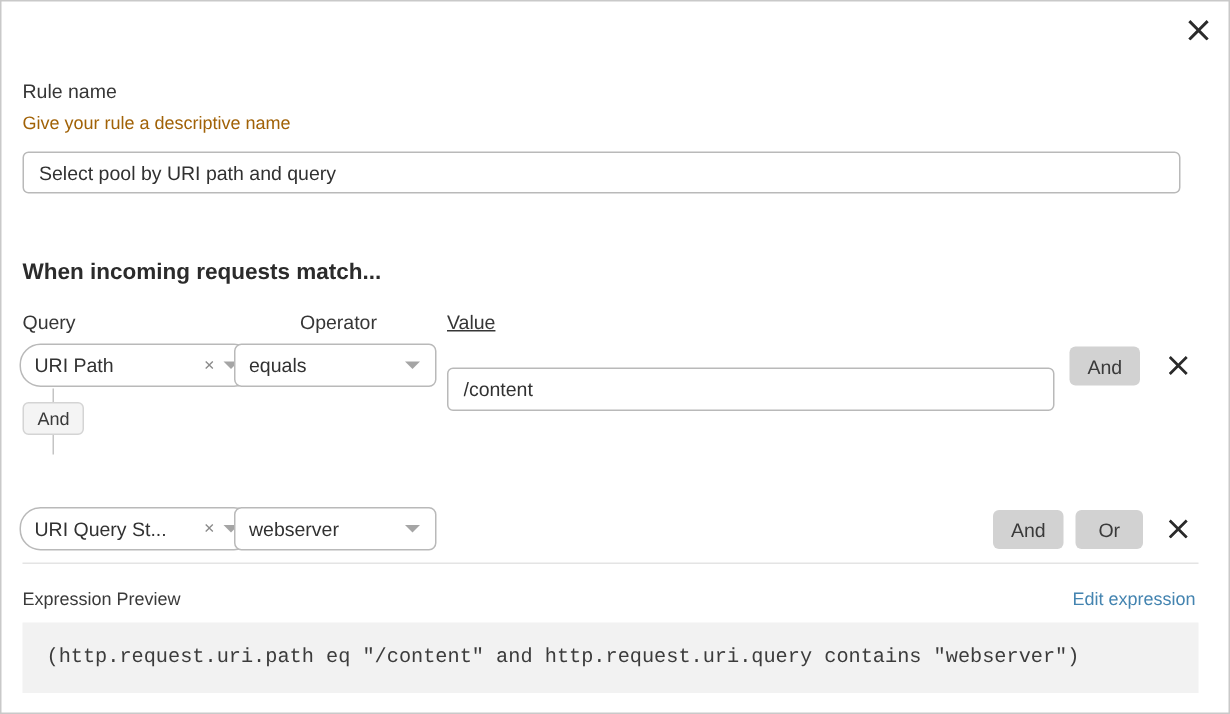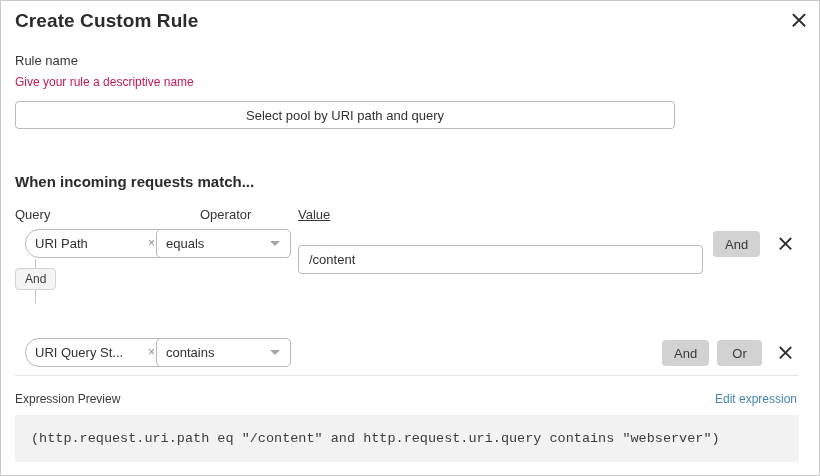--- a/index.html
+++ b/index.html
@@ -53,43 +53,42 @@
 
   
   .field-label {
     position: absolute;
     font-size: 13px;
     color: #363636;
   }
   .field-hint {
     position: absolute;
     font-size: 12px;
-    color: #be185d;
+    color: #a16207;
   }
   .rule-name-label { left: 14px; top: 52px; }
   .rule-name-hint  { left: 14px; top: 74px; }
 
   .text-input {
     box-sizing: border-box;
     border: 1px solid #b9b9b9;
     border-radius: 4px;
     background: #ffffff;
     font-family: "Liberation Sans", sans-serif;
     font-size: 13px;
     color: #313131;
     padding: 0 10px;
     outline: none;
   }
   .rule-name-input {
     position: absolute;
     left: 14px;
     top: 100px;
-    width: 660px;
+    width: 772px;
     height: 28px;
-    text-align: center;
   }
 
   
   .section-title {
     position: absolute;
     left: 14px;
     top: 172px;
     font-size: 15px;
     font-weight: bold;
     color: #2b2b2b;
@@ -108,21 +107,21 @@
     position: absolute;
     box-sizing: border-box;
     height: 29px;
     border: 1px solid #b9b9b9;
     border-radius: 5px;
     background: #ffffff;
     display: flex;
     align-items: center;
     cursor: pointer;
   }
-  .select-field    { left: 24px;  width: 157px; border-radius: 14px; }
+  .select-field    { left: 12px;  width: 157px; border-radius: 14px; }
   .select-operator { left: 155px; width: 135px; }
 
   .select-text {
     flex: 1;
     font-size: 13px;
     color: #313131;
     padding-left: 9px;
     white-space: nowrap;
     overflow: hidden;
   }
@@ -257,21 +256,20 @@
     padding-left: 16px;
     white-space: nowrap;
     overflow: hidden;
   }
 </style>
 </head>
 <body>
 
 <div class="dialog">
 
-  <div class="dialog-title">Create Custom Rule</div>
 
   <button class="close-btn">
     <svg width="14" height="14" viewBox="0 0 14 14" aria-hidden="true">
       <path d="M1.6 1.2 L7 6.6 L12.4 1.2 L13.8 2.6 L8.4 8 L13.8 13.4 L12.4 14.8 L7 9.4 L1.6 14.8 L0.2 13.4 L5.6 8 L0.2 2.6 Z" fill="#2b2b2b" transform="translate(0,-0.8)"></path>
     </svg>
   </button>
 
   <div class="field-label rule-name-label">Rule name</div>
   <div class="field-hint rule-name-hint">Give your rule a descriptive name</div>
   <input class="text-input rule-name-input" type="text" value="Select pool by URI path and query" style="">
@@ -311,21 +309,21 @@
   </div>
 
   <div class="row row-2">
     <div class="select-box select-field">
       <span class="select-text">URI Query St...</span>
       <span class="select-clear">×</span>
       <span class="caret"></span>
     </div>
 
     <div class="select-box select-operator">
-      <span class="select-text">contains</span>
+      <span class="select-text">webserver</span>
       <span class="caret"></span>
     </div>
 
 
     <button class="logic-btn btn-and">And</button>
     <button class="logic-btn btn-or">Or</button>
 
     <button class="delete-btn">
       <svg width="13" height="13" viewBox="0 0 14 14" aria-hidden="true">
         <path d="M1.6 1.2 L7 6.6 L12.4 1.2 L13.8 2.6 L8.4 8 L13.8 13.4 L12.4 14.8 L7 9.4 L1.6 14.8 L0.2 13.4 L5.6 8 L0.2 2.6 Z" fill="#2b2b2b" transform="translate(0,-0.8)"></path>

